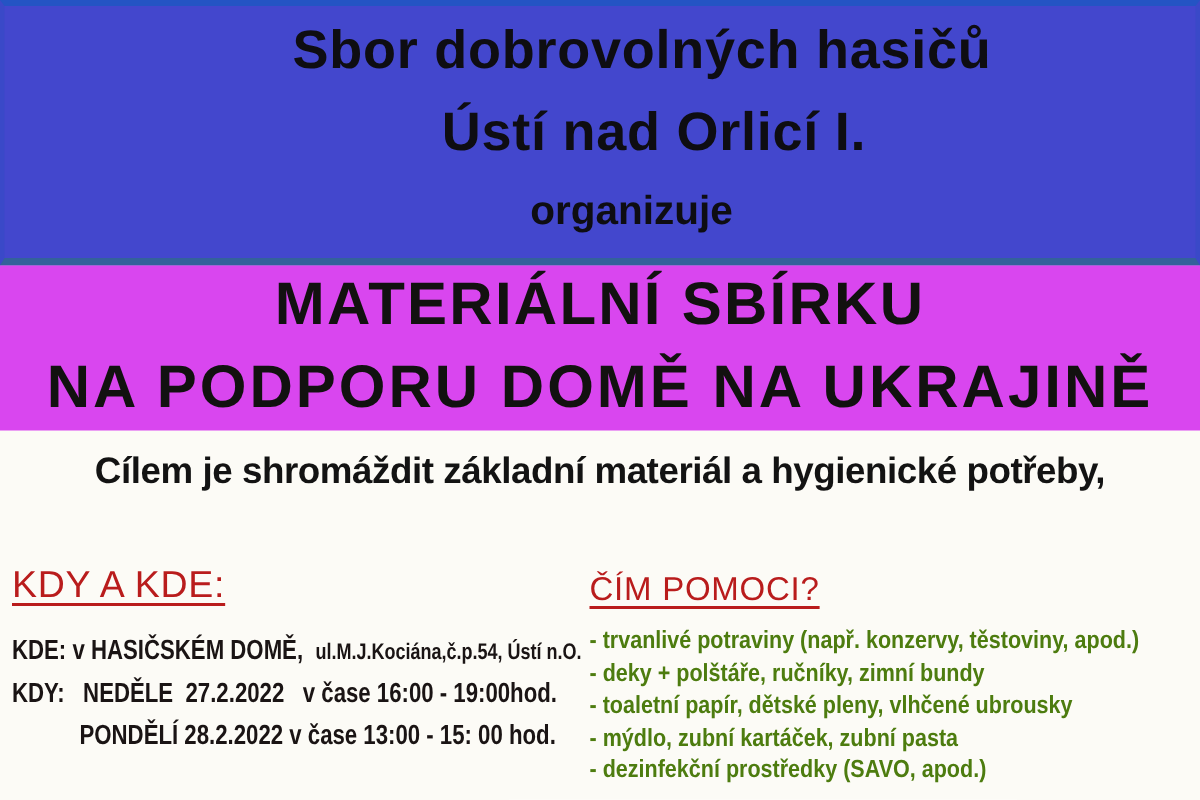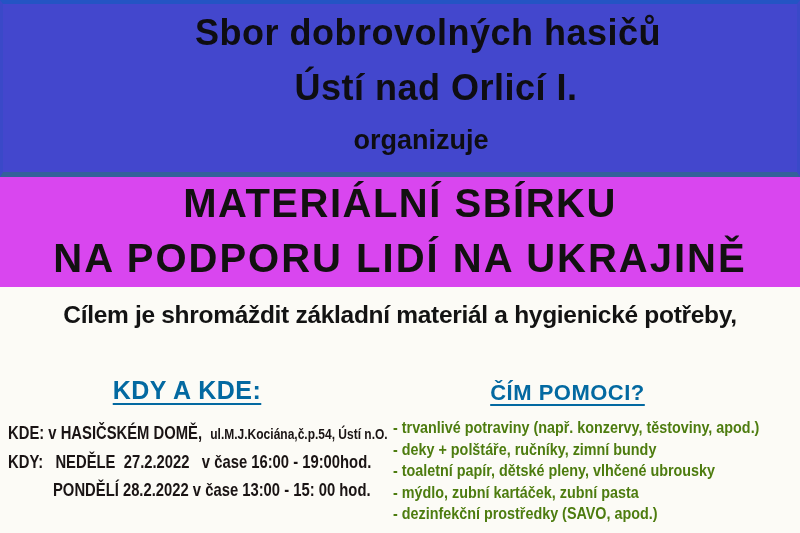--- a/index.html
+++ b/index.html
@@ -34,23 +34,23 @@
   .yel-l1 { top: 4px;  font-size: 40px; letter-spacing: 1.5px; }
   .yel-l2 { top: 59px; font-size: 40px; letter-spacing: 2px; }
 
   .intro { position: absolute; left: 0; top: 299px; width: 800px; text-align: center; color: #131313; font-weight: bold; }
   .intro .line { font-size: 24.5px; line-height: 31px; letter-spacing: -0.3px; white-space: pre; text-align: center; }
 
   .col-left  { position: absolute; left: 8px;  top: 376px; width: 392px; }
   .col-right { position: absolute; left: 393px; top: 380px; width: 407px; }
 
   .col-title {
-    font-weight: bold; color: #0369a1;
+    font-weight: normal; color: #b91c1c;
     text-decoration: underline; text-decoration-thickness: 2px; text-underline-offset: 4px;
-    text-align: center; white-space: pre;
+    text-align: left; white-space: pre;
   }
   .col-left  .col-title { font-size: 25px; margin-right: 34px; letter-spacing: 0.5px; }
   .col-right .col-title { font-size: 22px; margin-right: 58px; letter-spacing: 0.5px; }
 
   .kde-line, .kdy-line {
     color: #1a1414; font-weight: bold; white-space: pre;
     transform: scaleX(0.8); transform-origin: left center;
   }
   .kde-line { margin-top: 17px; font-size: 18.5px; }
   .kde-line .addr { font-size: 15px; }
@@ -69,21 +69,21 @@
 <div class="poster">
 
   <div class="band-blue">
     <div class="line blue-l1">Sbor dobrovolných hasičů</div>
     <div class="line blue-l2">Ústí nad Orlicí I.</div>
     <div class="line blue-l3">organizuje</div>
   </div>
 
   <div class="band-yellow">
     <div class="line yel-l1">MATERIÁLNÍ SBÍRKU</div>
-    <div class="line yel-l2">NA PODPORU LIDÍ NA UKRAJINĚ</div>
+    <div class="line yel-l2">NA PODPORU DOMĚ NA UKRAJINĚ</div>
   </div>
 
   <div class="intro">
     <div class="line">Cílem je shromáždit základní materiál a hygienické potřeby,</div>
   </div>
 
   <div class="col-left">
     <div class="col-title">KDY A KDE:</div>
     <div class="kde-line"><span>KDE: v HASIČSKÉM DOMĚ,  </span><span class="addr">ul.M.J.Kociána,č.p.54, Ústí n.O.</span></div>
     <div class="kdy-line">KDY:   NEDĚLE  27.2.2022   v čase 16:00 - 19:00hod.</div>

